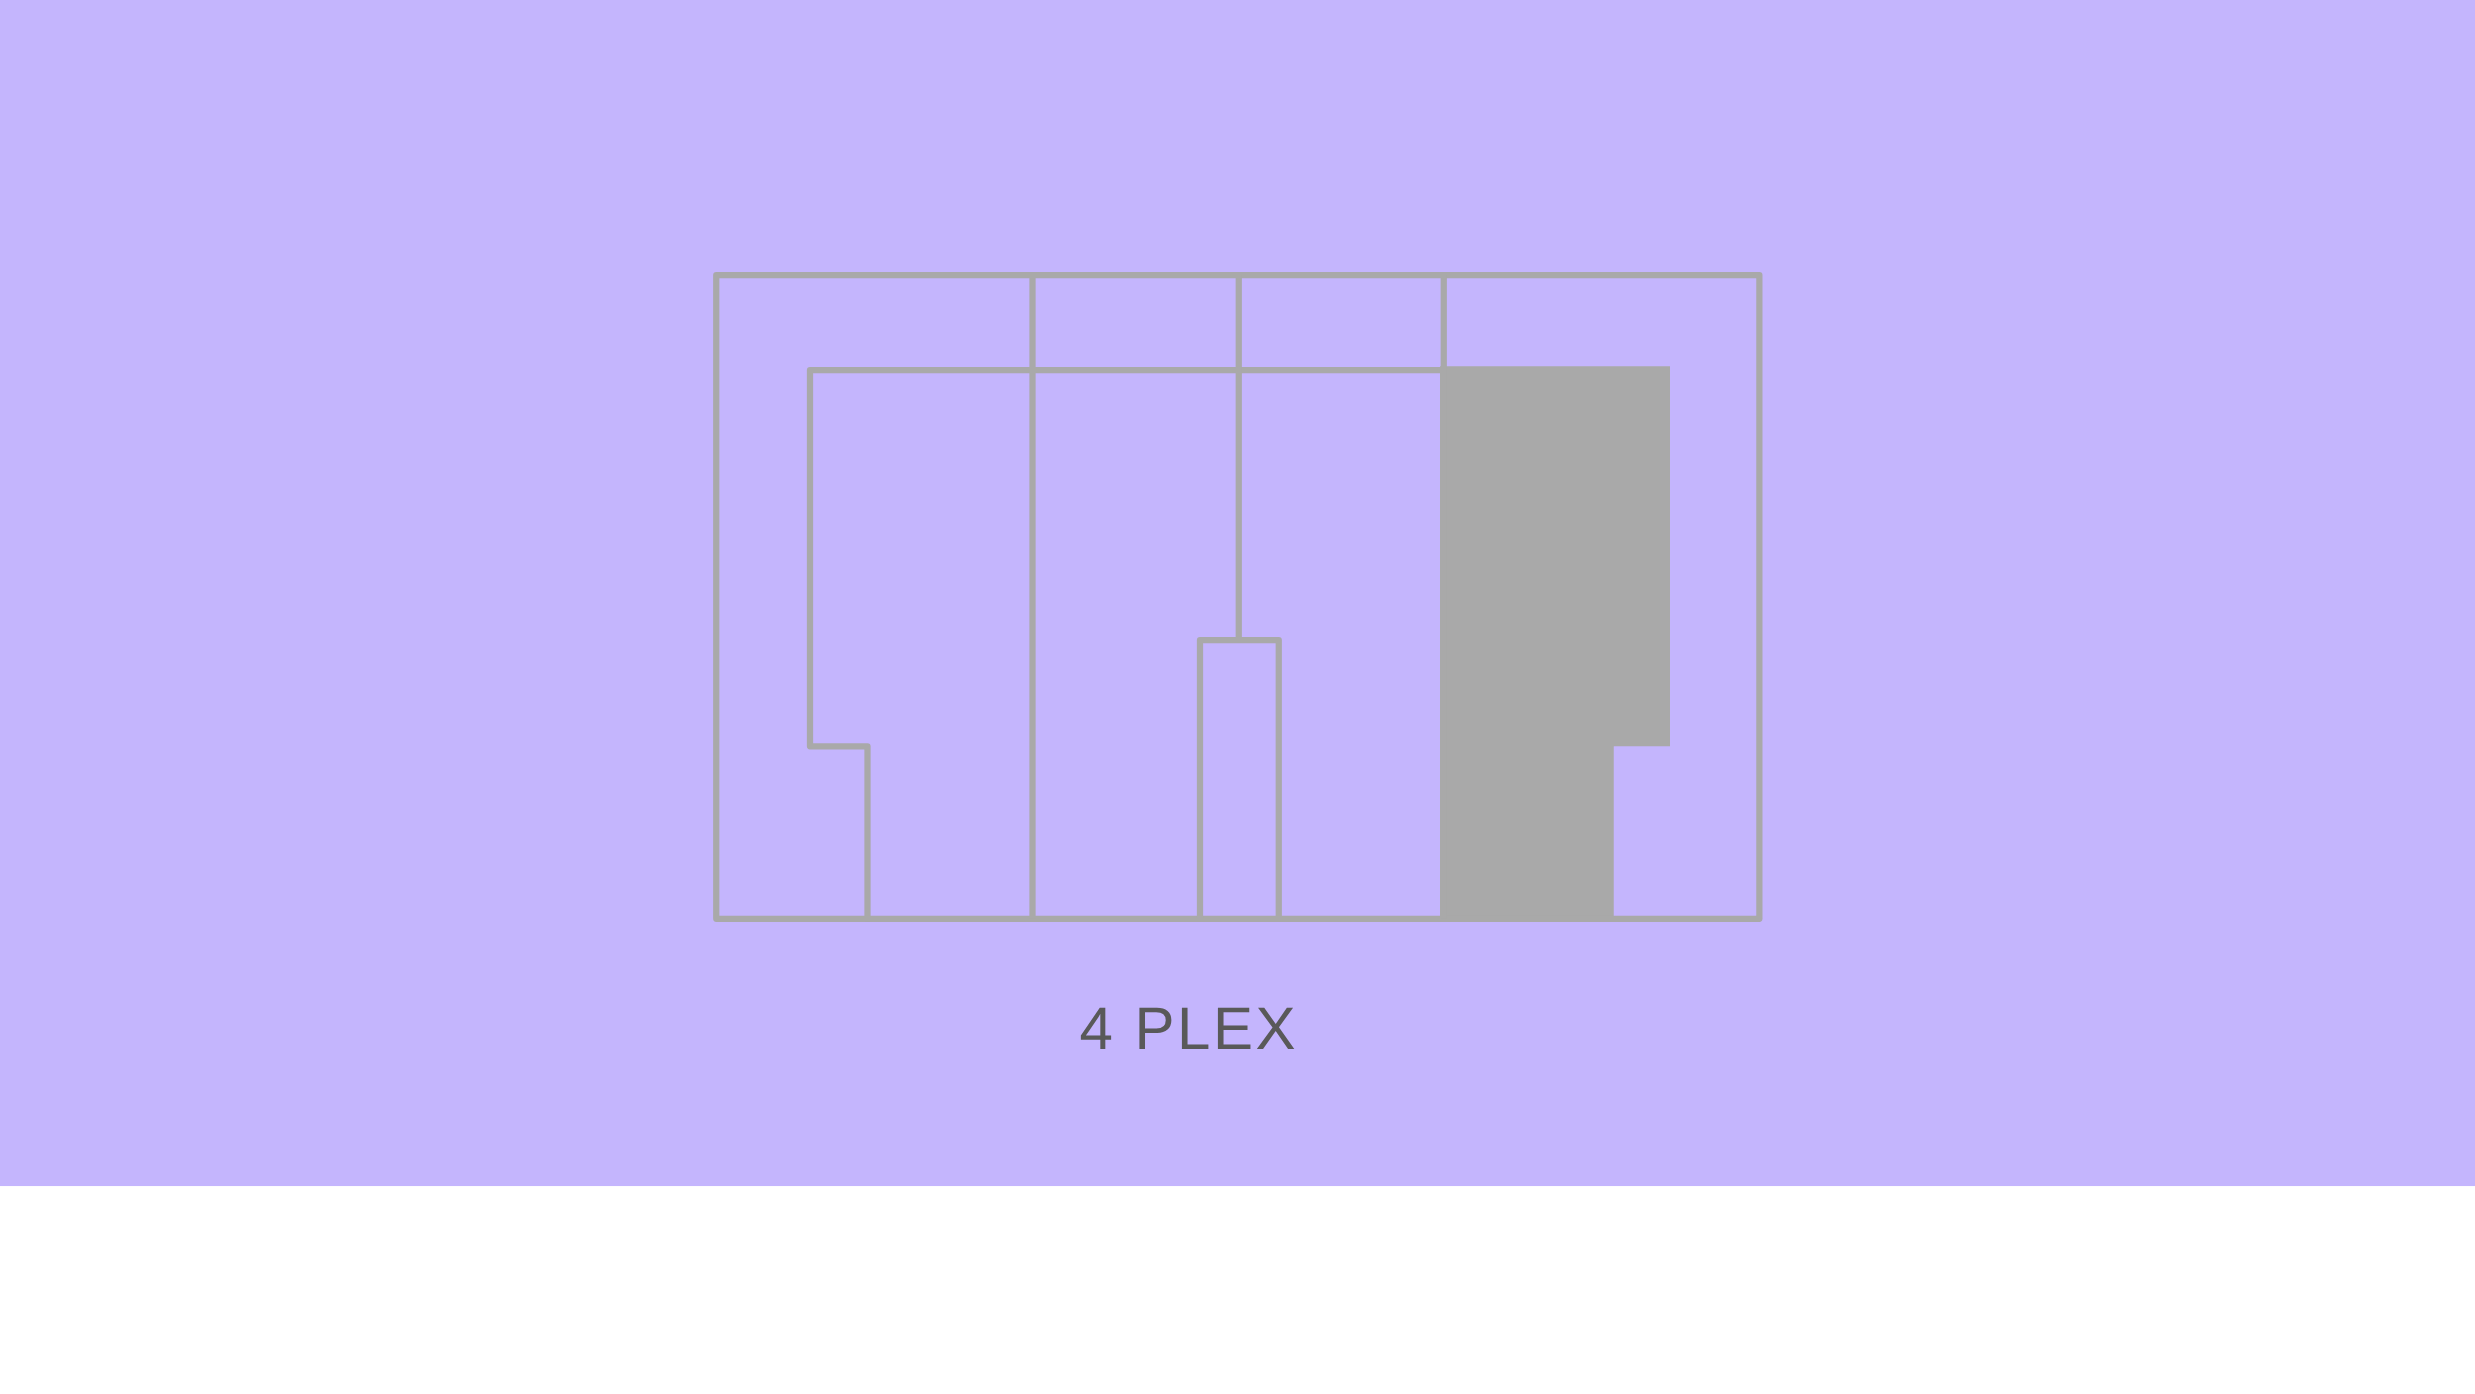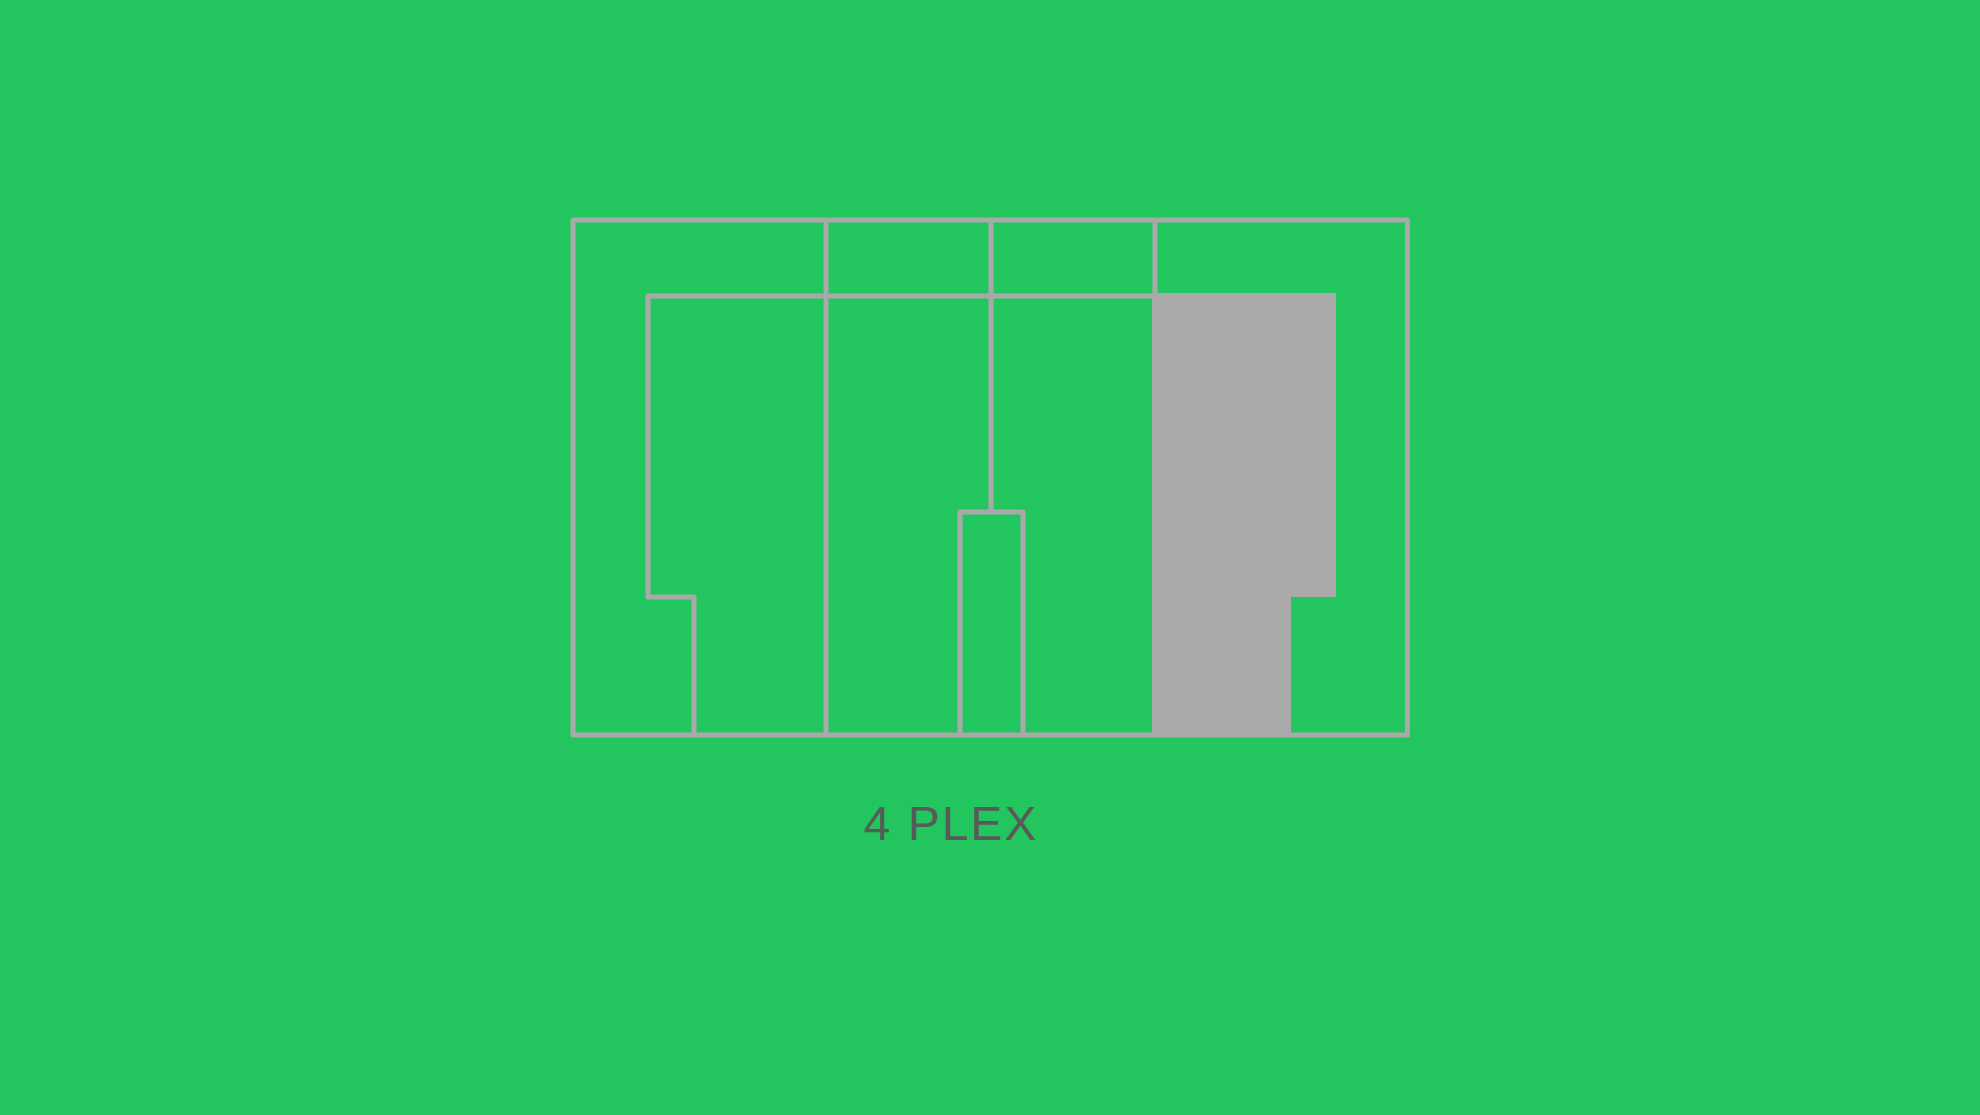--- a/index.html
+++ b/index.html
@@ -4,22 +4,22 @@
 <style>
   html, body {
     margin: 0;
     padding: 0;
     background: #ffffff;
     font-family: "Liberation Sans", "DejaVu Sans", sans-serif;
   }
   .stage {
     position: relative;
     width: 1980px;
-    height: 1115px;
-    background: #22c55e;
+    height: 949px;
+    background: #c4b5fd;
     overflow: hidden;
   }
   .plan-svg {
     position: absolute;
     left: 0;
     top: 0;
     width: 1980px;
     height: 1115px;
     display: block;
   }

